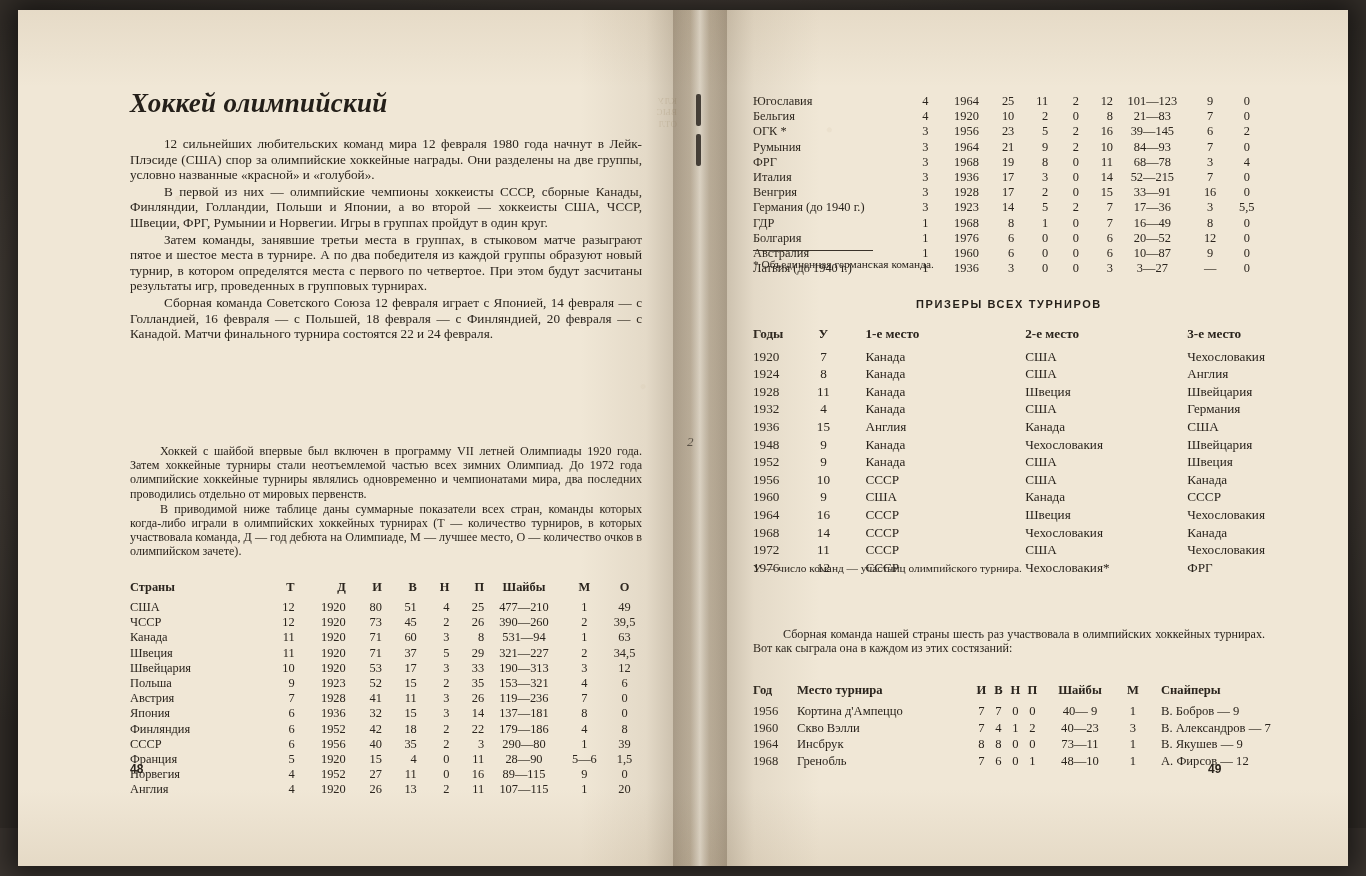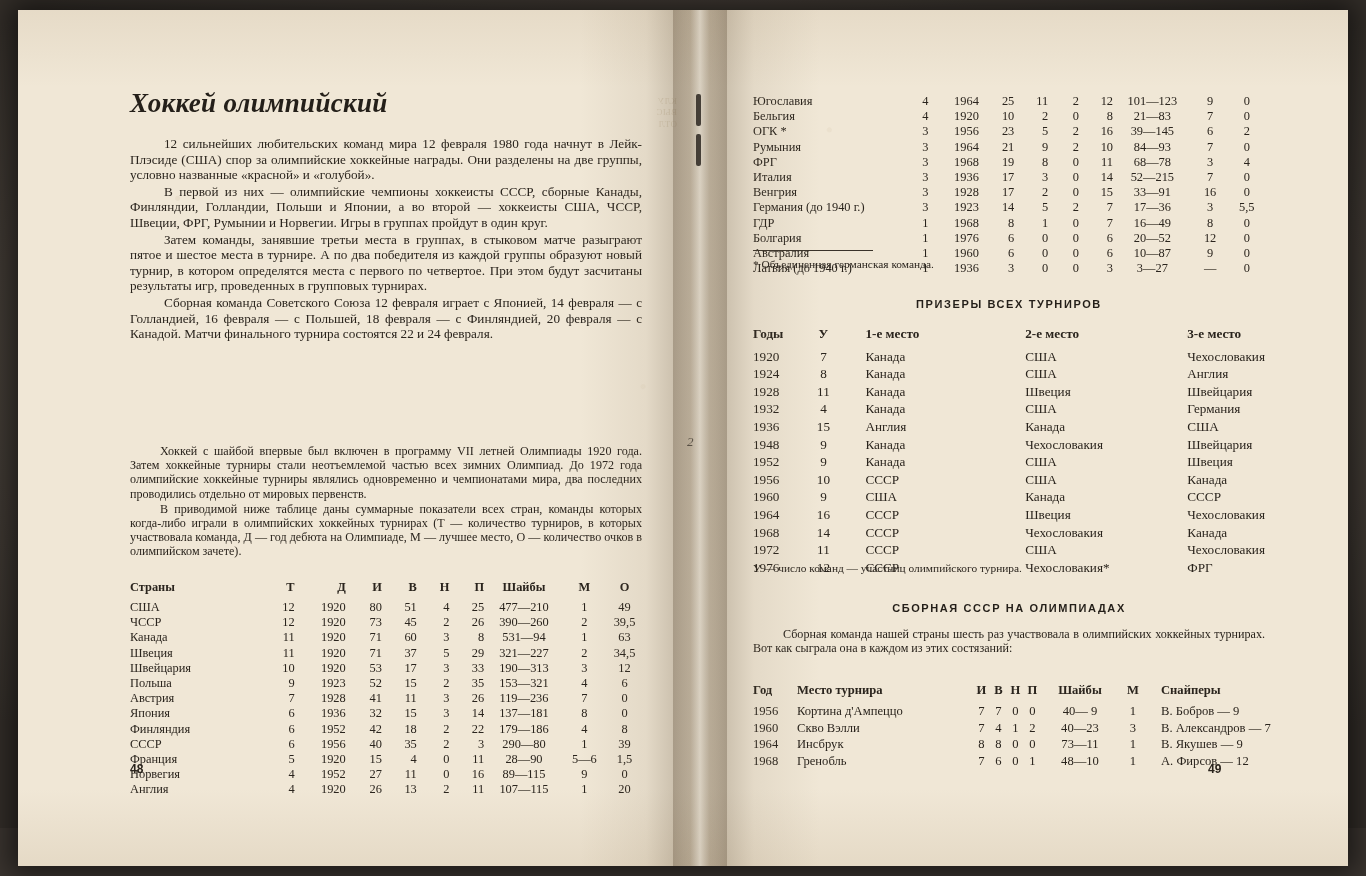--- a/index.html
+++ b/index.html
@@ -675,23 +675,20 @@
                 <td class="p3">ФРГ</td>
               </tr>
             </tbody>
         </table>
       </div>
 
       <div class="col" style="left:53px; top:552px; width:512px;">
         <p class="footnote">У — число команд — участниц олимпийского турнира.</p>
       </div>
 
-      <div class="col" style="left:53px; top:592px; width:512px;">
-        <h2 class="section">СБОРНАЯ СССР НА ОЛИМПИАДАХ</h2>
-      </div>
 
       <div class="col" style="left:53px; top:617px; width:512px;">
         <p class="para small">Сборная команда нашей страны шесть раз участвовала в олимпийских хоккейных турнирах. Вот как сыграла она в каждом из этих состязаний:</p>
       </div>
 
       <div class="col" style="left:53px; top:672px; width:520px;">
         <table class="tbl ussr">
           <thead>
             <tr>
               <th class="yr">Год</th>

